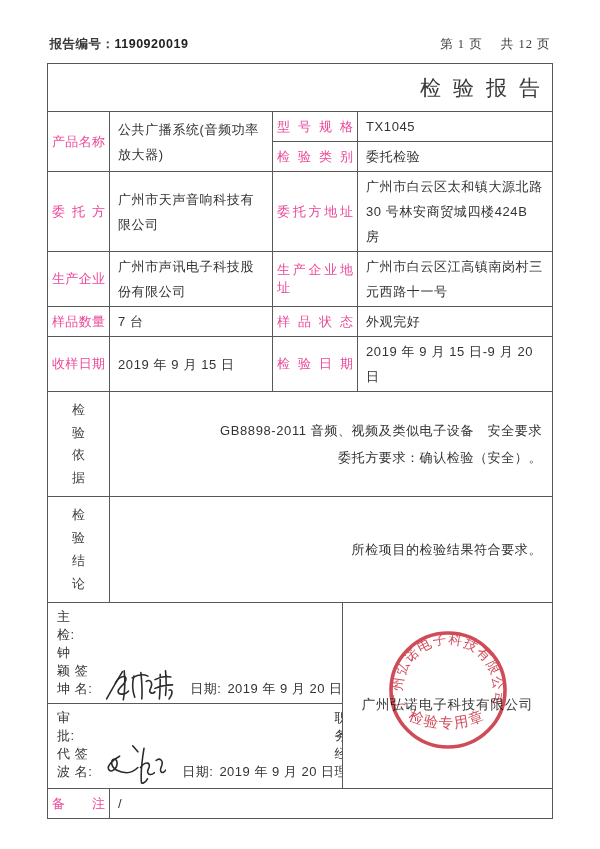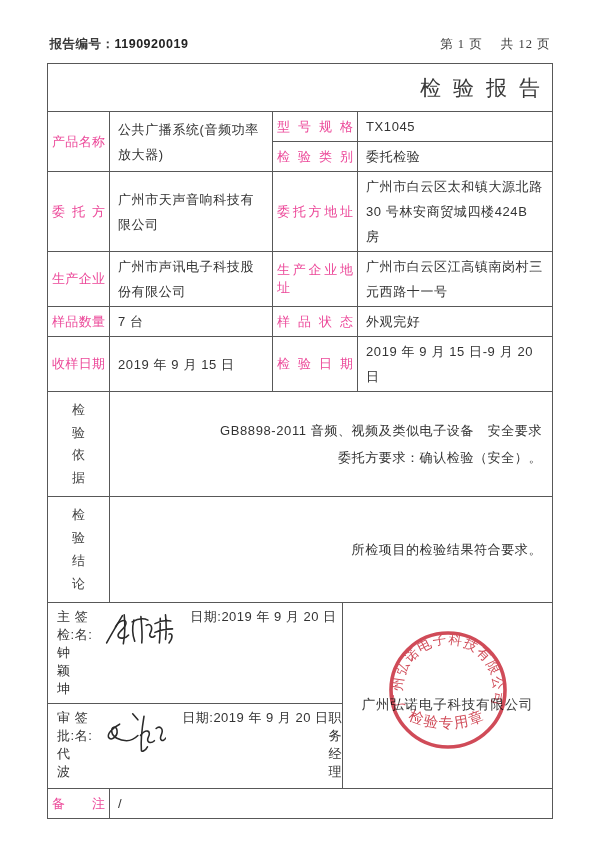--- a/index.html
+++ b/index.html
@@ -46,24 +46,24 @@
     justify-content:space-evenly; height:100%; min-height:96px;
     color:#424242;
   }
   td.block { padding:6px 10px; line-height:27px; letter-spacing:0.6px;
     font-family:"Liberation Sans","DejaVu Sans",sans-serif; color:#333;text-align:right; }
   td.sig {
     padding:5px 9px; font-family:"Liberation Sans","DejaVu Sans",sans-serif;
     color:#333; letter-spacing:0.5px; vertical-align:top;
   }
   .sig-inner { display:flex; flex-direction:row; justify-content:space-between; height:100%; }
-  .sig-line { display:flex; }
+  .sig-line { display:flex; align-items:flex-end; }
   .sig-svg { margin:0 6px -6px 2px; }
   .date-group { margin-left:10px; white-space:nowrap; }
-  .date-group .dlabel { }
+  .date-group .dlabel { margin-right:6px; }
   .stamp-cell { position:relative; padding:9px; }
   .stamp-company {
     position:absolute; top:93px; left:0; right:0; text-align:center;
     font-size:13.5px; letter-spacing:0.8px; color:#3a3a3a; white-space:nowrap;
   }
   .stamp-svg {
     position:absolute; left:19px; top:1px;
     mix-blend-mode:multiply; opacity:0.92;
   }
 </style>

